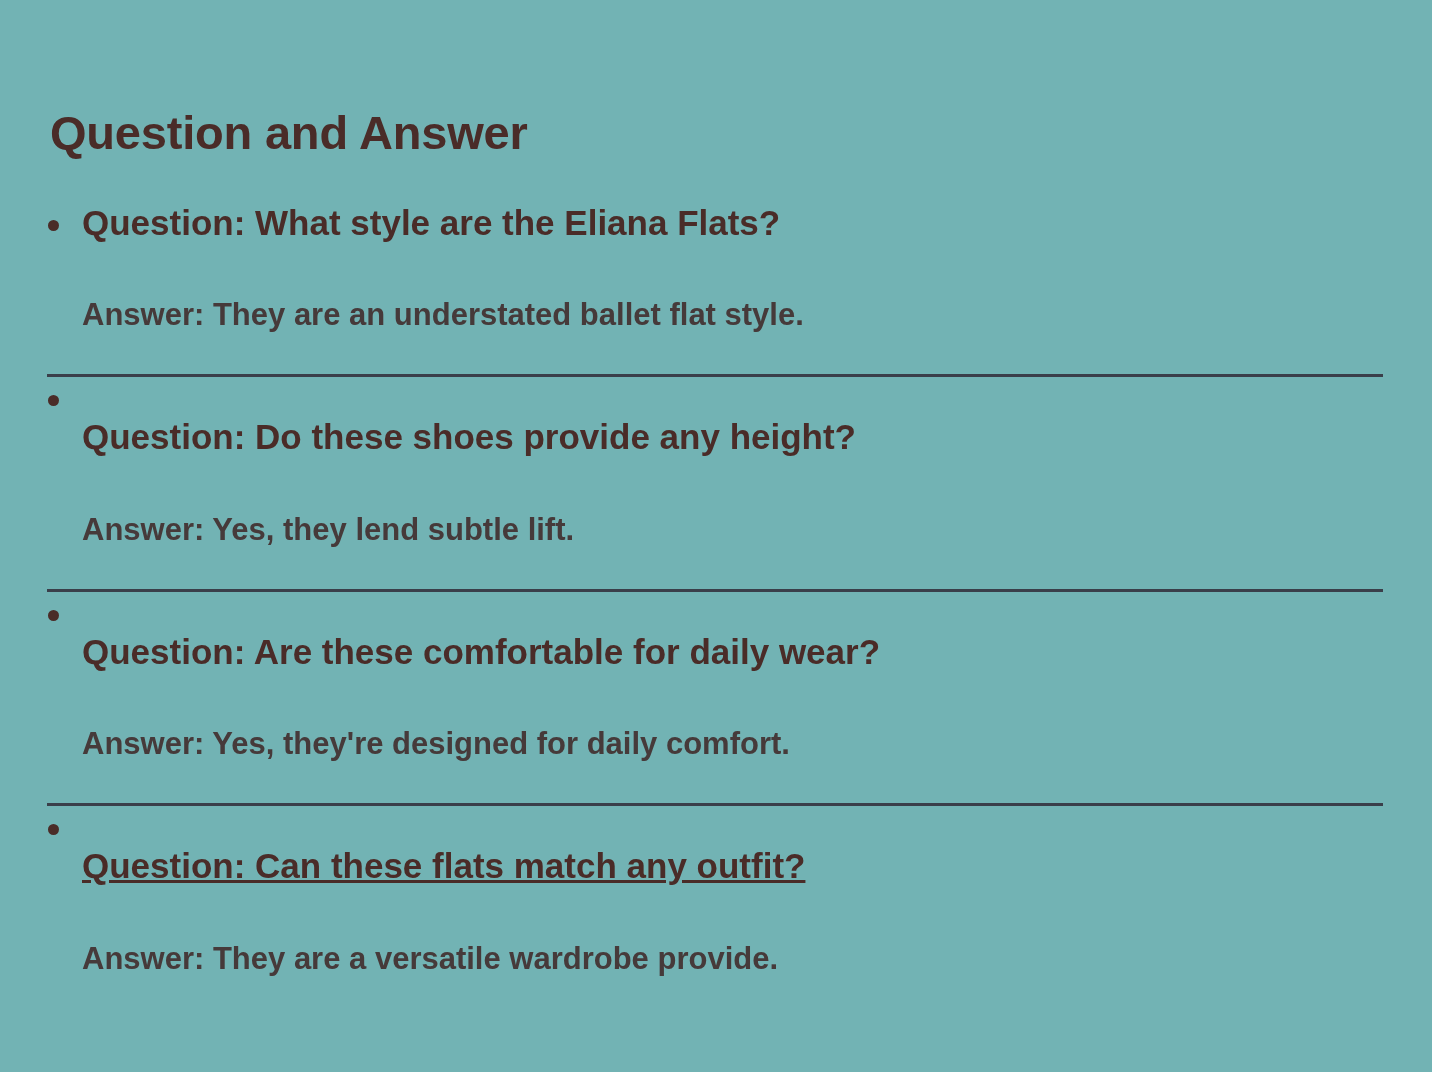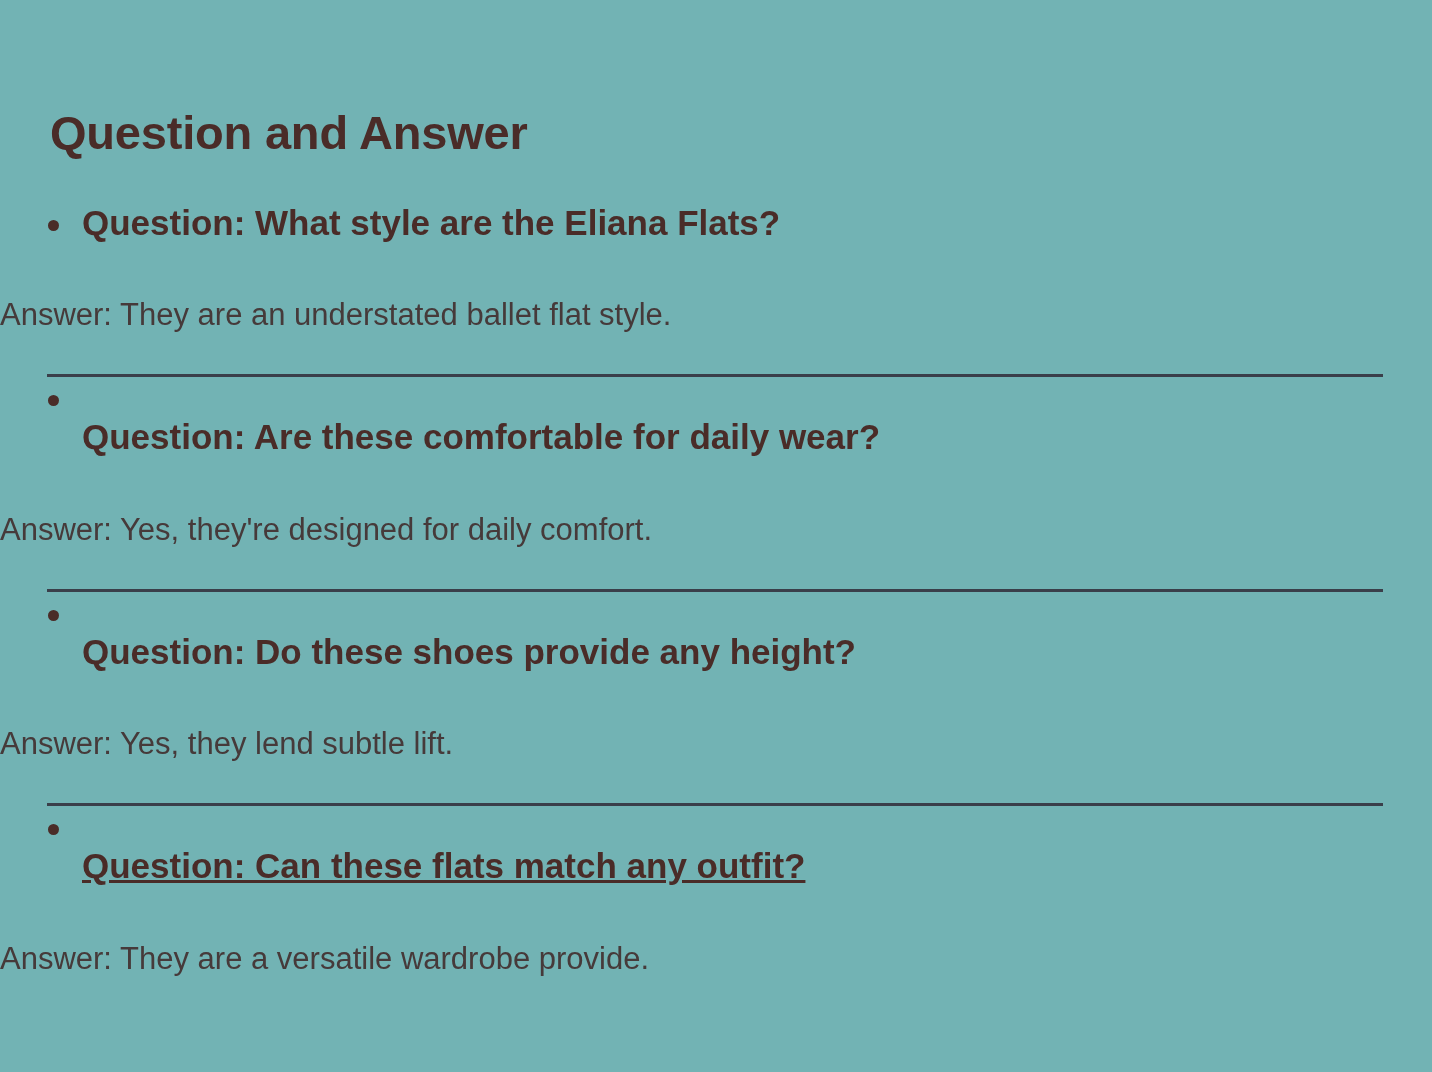--- a/index.html
+++ b/index.html
@@ -61,23 +61,24 @@
     position: absolute;
     left: 48px;
     top: 18px;
     width: 11px;
     height: 11px;
     border-radius: 50%;
     background: #4a2c28;
   }
 
   .qa-answer {
+    padding-left: 82px;
     padding-top: 53px;
     font-size: 31px;
-    font-weight: normal;
+    font-weight: bold;
     color: #463a3a;
     line-height: 1.2;
     white-space: nowrap;
   }
 
   .qa-divider {
     margin: 41px 0 0 47px;
     width: 1336px;
     height: 3px;
     background: #3a3f4a;
@@ -102,32 +103,32 @@
         <span class="qa-bullet" style="background: rgb(74, 44, 40);"></span>
         <span>Question: What style are the Eliana Flats?</span>
       </div>
       <div class="qa-answer" style="color: rgb(70, 58, 58);">Answer: They are an understated ballet flat style.</div>
       <hr class="qa-divider" style="background: rgb(58, 63, 74); display: block;">
     </div>
 
     <div class="qa-item">
       <div class="qa-question" style="color: rgb(74, 44, 40);">
         <span class="qa-bullet" style="background: rgb(74, 44, 40);"></span>
-        <span>Question: Are these comfortable for daily wear?</span>
+        <span>Question: Do these shoes provide any height?</span>
       </div>
-      <div class="qa-answer" style="color: rgb(70, 58, 58);">Answer: Yes, they're designed for daily comfort.</div>
+      <div class="qa-answer" style="color: rgb(70, 58, 58);">Answer: Yes, they lend subtle lift.</div>
       <hr class="qa-divider" style="background: rgb(58, 63, 74); display: block;">
     </div>
 
     <div class="qa-item">
       <div class="qa-question" style="color: rgb(74, 44, 40);">
         <span class="qa-bullet" style="background: rgb(74, 44, 40);"></span>
-        <span>Question: Do these shoes provide any height?</span>
+        <span>Question: Are these comfortable for daily wear?</span>
       </div>
-      <div class="qa-answer" style="color: rgb(70, 58, 58);">Answer: Yes, they lend subtle lift.</div>
+      <div class="qa-answer" style="color: rgb(70, 58, 58);">Answer: Yes, they're designed for daily comfort.</div>
       <hr class="qa-divider" style="background: rgb(58, 63, 74); display: block;">
     </div>
 
     <div class="qa-item">
       <div class="qa-question" style="color: rgb(74, 44, 40); text-decoration: underline;">
         <span class="qa-bullet" style="background: rgb(74, 44, 40);"></span>
         <span>Question: Can these flats match any outfit?</span>
       </div>
       <div class="qa-answer" style="color: rgb(70, 58, 58);">Answer: They are a versatile wardrobe provide.</div>
 

